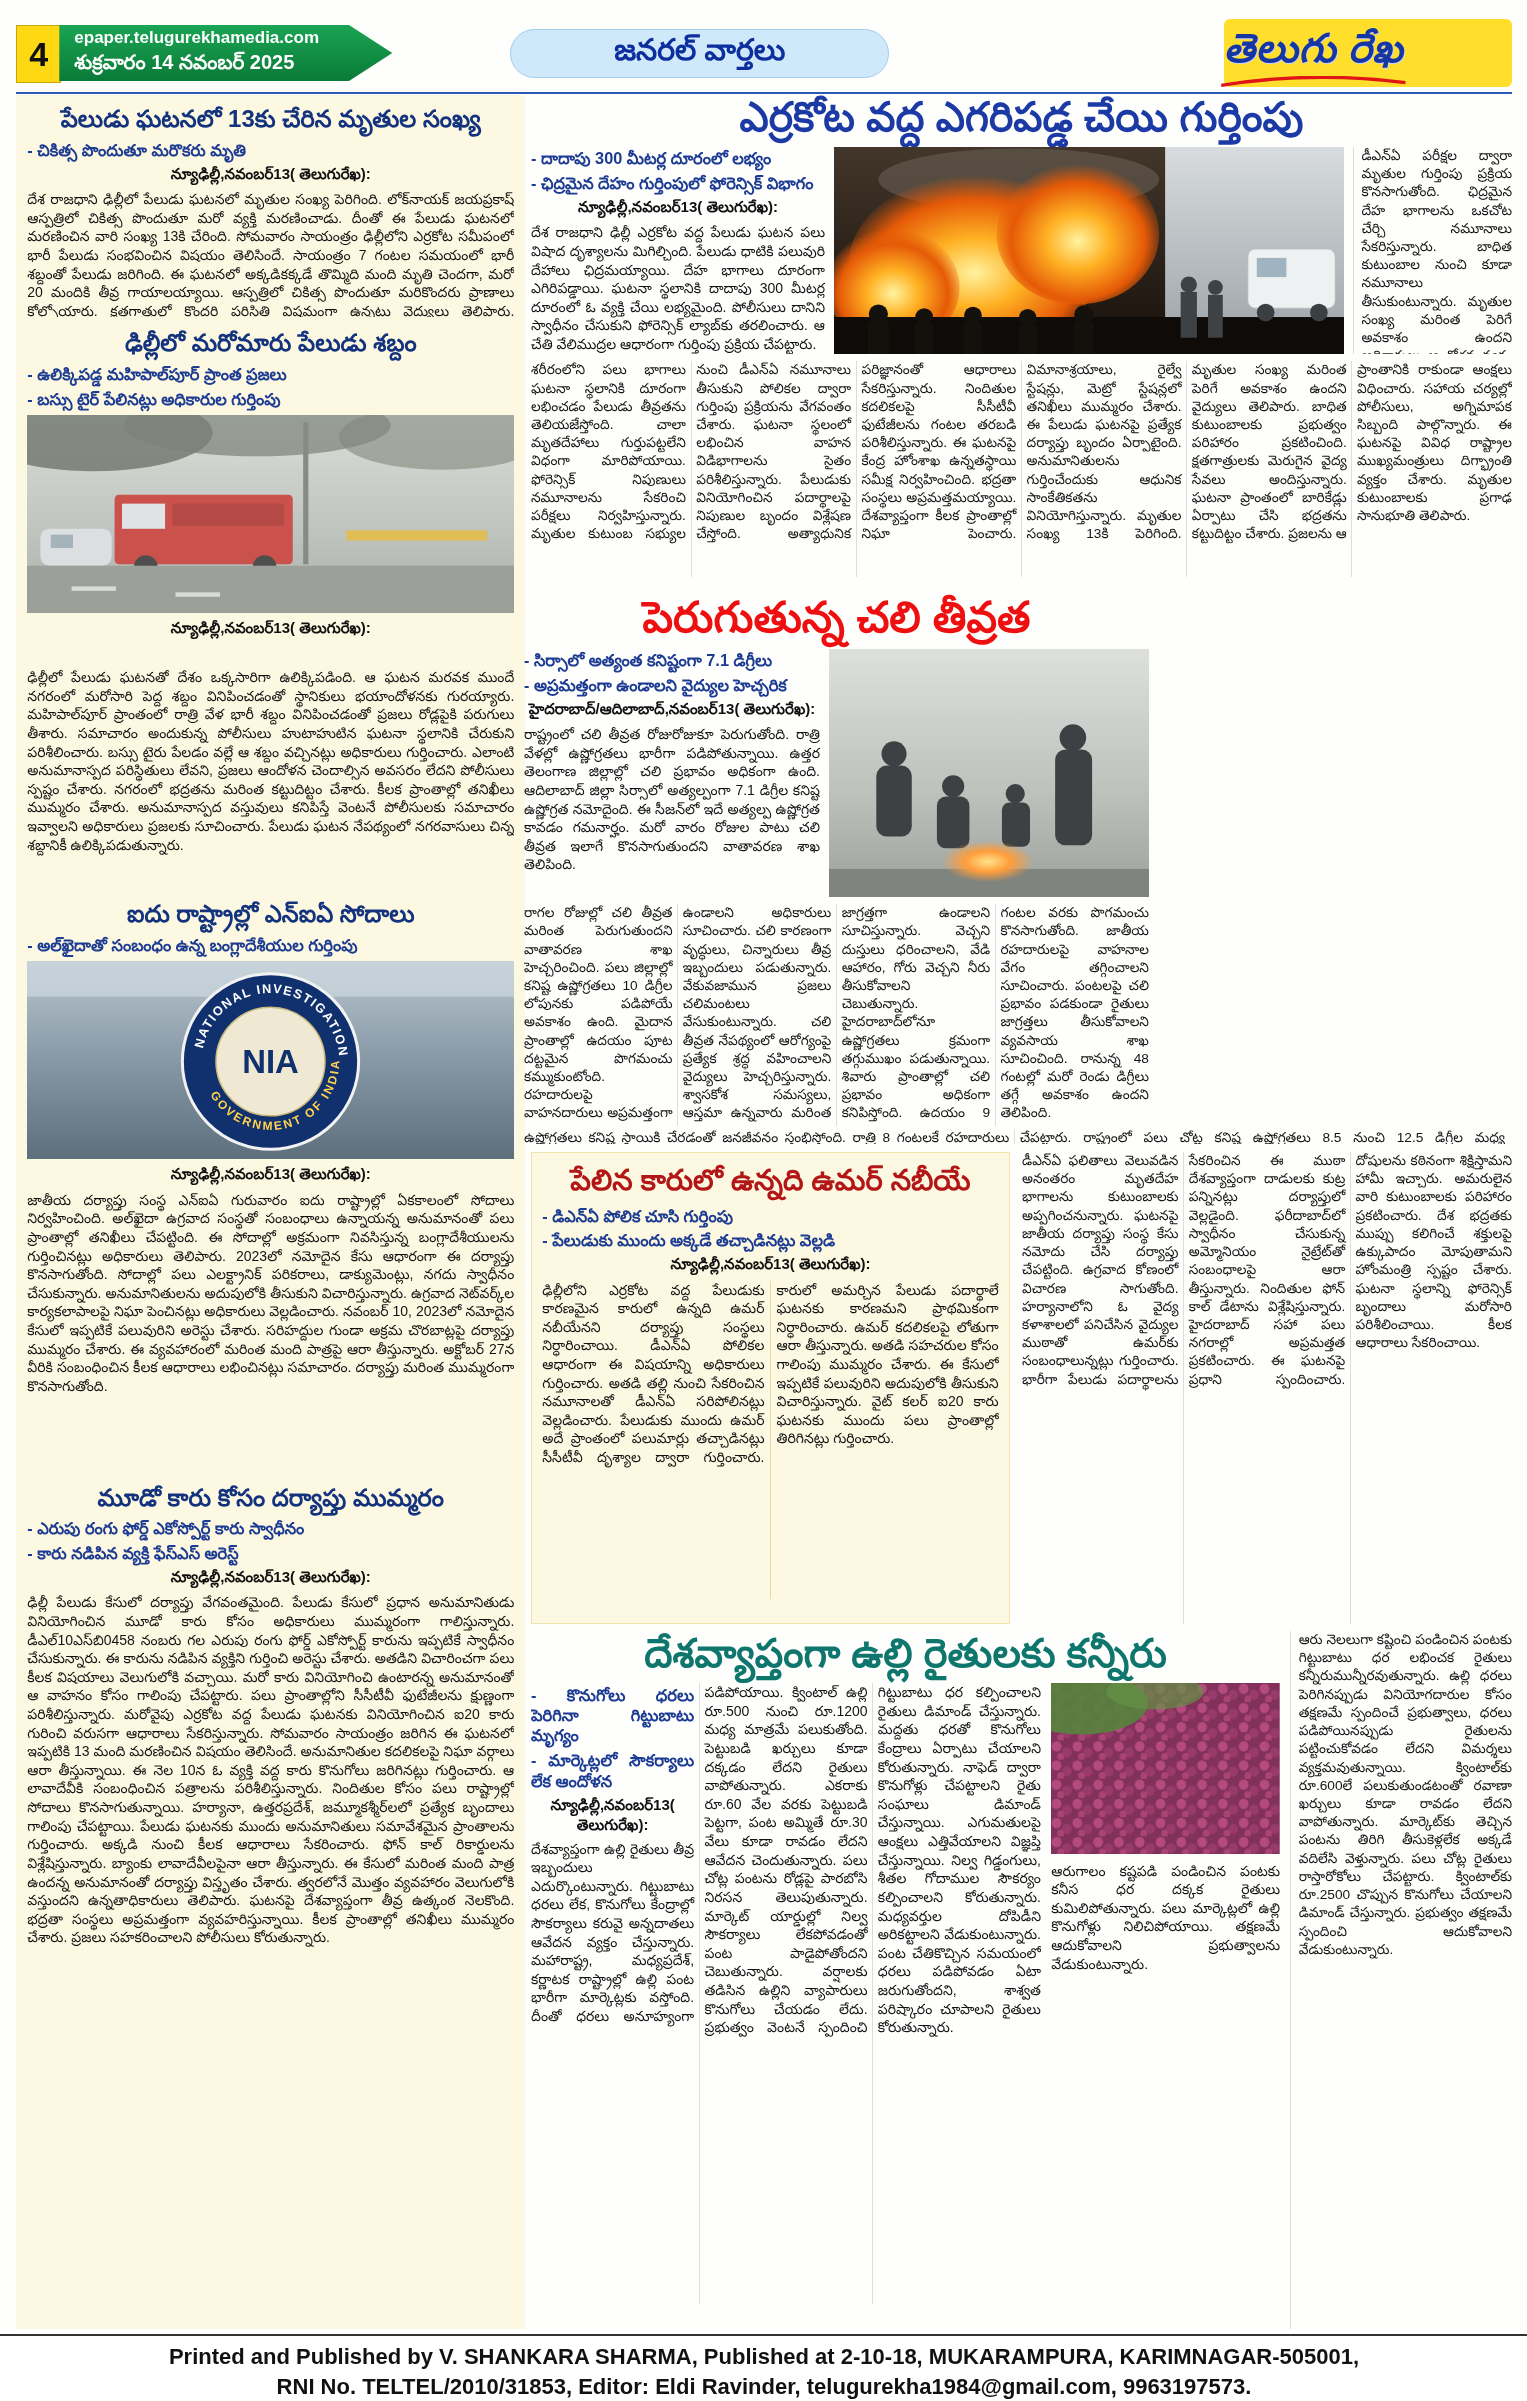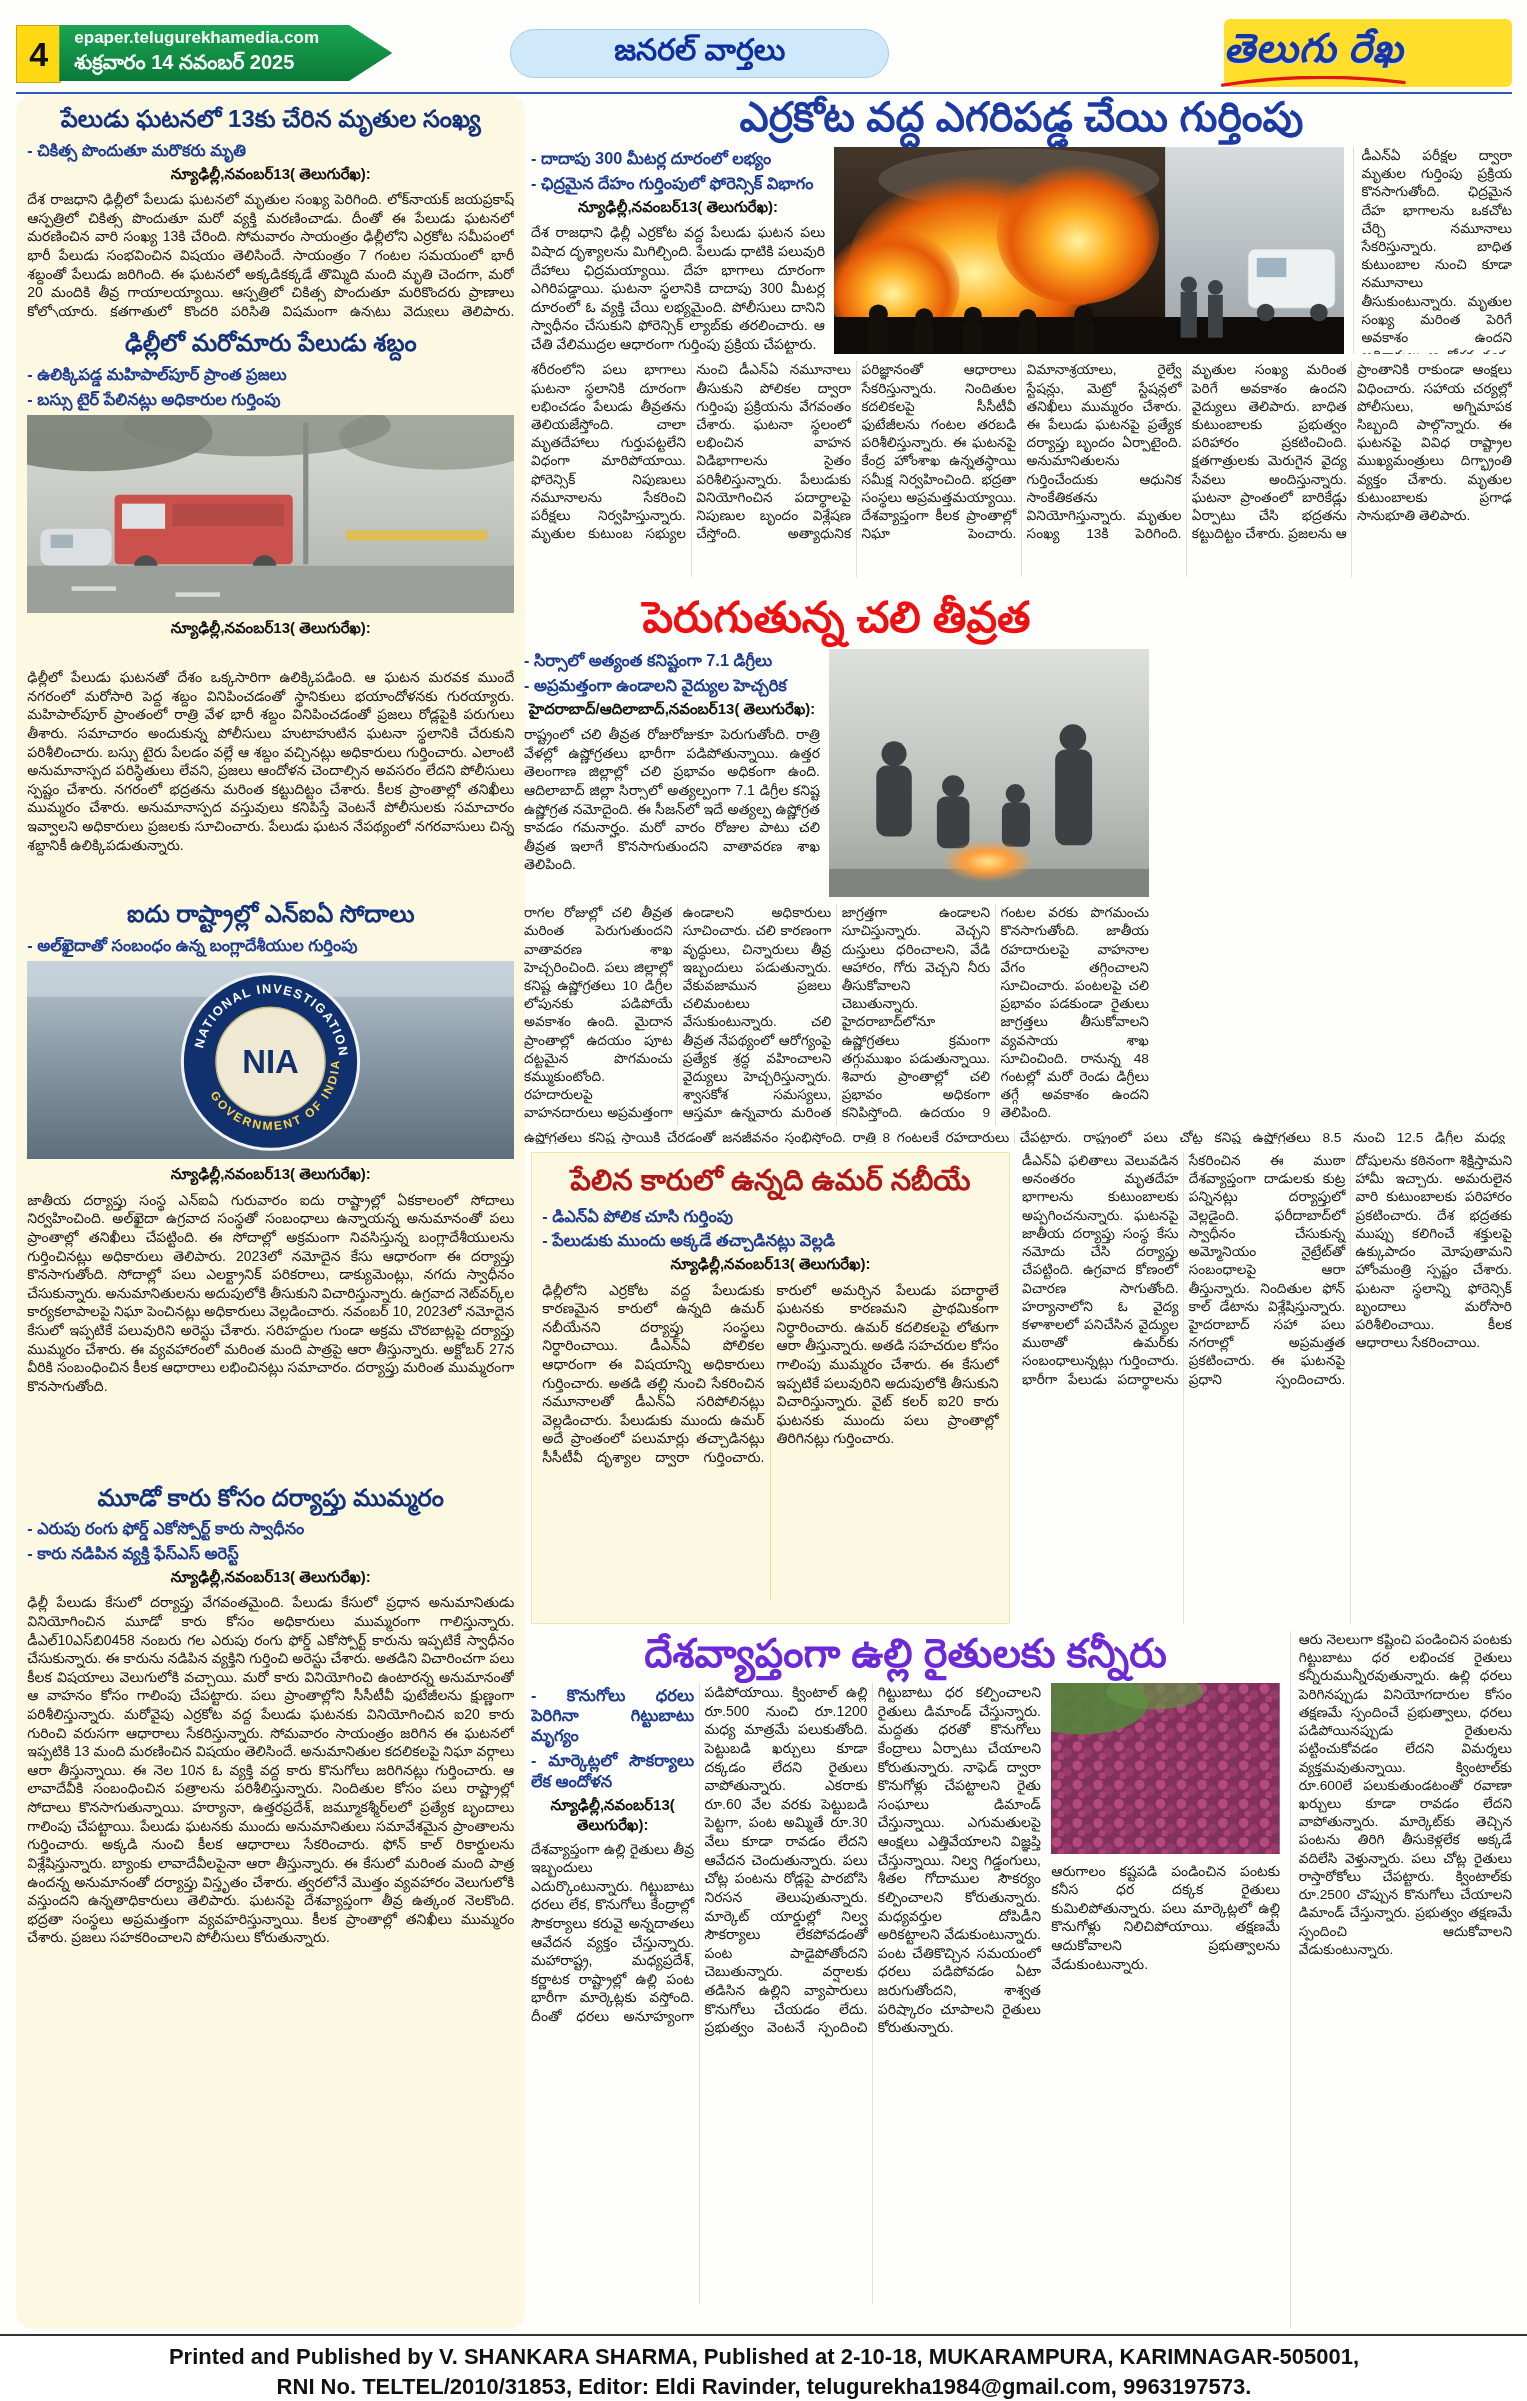--- a/index.html
+++ b/index.html
@@ -27,21 +27,21 @@
   .header-rule{position:absolute;left:16.3px;right:16.3px;top:92px;height:2.2px;background:#2b59b5;}
 
   
   .body-text{font-size:14px;line-height:1.33;text-align:justify;color:#141414;}
   .sub{font-size:16.3px;font-weight:bold;color:#1c3b92;margin:1.5px 0 4.4px 0;line-height:1.25;}
   .dateline{font-weight:bold;font-size:15px;text-align:center;margin:4.4px 0;color:#111;}
   .img-frame svg{width:100%;height:100%;display:block;}
 
   
   .left-rail{position:absolute;left:16.3px;top:95px;width:509px;height:2234px;background:#fdf8e1;
-    padding:10.3px 11px;box-sizing:border-box;overflow:hidden;border-radius:17px;}
+    padding:10.3px 11px;box-sizing:border-box;overflow:hidden;}
   .la{margin-bottom:12px;}
   .la-headline{font-size:24px;font-weight:bold;color:#14337e;text-align:center;line-height:1.2;margin:0 0 6px 0;}
   .la-img{width:100%;height:198px;margin:6px 0;}
   .la1-body{height:127px;overflow:hidden;}
   .la2-body{height:220px;overflow:hidden;margin-top:28px;}
   .la3-body{height:281px;overflow:hidden;}
   .la4-body{height:781px;overflow:hidden;}
 
   
   .m1{position:absolute;left:531px;top:95px;width:981px;height:492px;overflow:hidden;}
@@ -69,21 +69,21 @@
   .m3{position:absolute;left:531px;top:1152px;width:981px;height:472px;display:flex;gap:12px;overflow:hidden;}
   .m3-box{width:479px;flex:none;background:#fdf8e1;border:0.7px solid #efe3ae;padding:9px 10.3px;box-sizing:border-box;}
   .m3-headline{text-align:center;font-size:29px;font-weight:bold;color:#b21616;line-height:1.25;margin:0 0 7.4px 0;}
   .m3-cols{column-count:2;column-gap:12px;column-rule:0.7px solid #e6dba2;height:318px;overflow:hidden;}
   .m3-right{flex:1;column-count:3;column-gap:10.3px;column-rule:0.7px solid #ddd;overflow:hidden;
     font-size:13.7px;height:472px;}
 
   
   .m4{position:absolute;left:531px;top:1631px;width:981px;height:698px;display:flex;gap:10.3px;overflow:hidden;}
   .m4-main{width:749px;flex:none;}
-  .m4-headline{text-align:center;font-size:40px;font-weight:bold;color:#6d28d9;line-height:1.12;margin:0 0 7.4px 0;}
+  .m4-headline{text-align:center;font-size:40px;font-weight:bold;color:#0f766e;line-height:1.12;margin:0 0 7.4px 0;}
   .m4-grid{display:flex;gap:10.3px;height:621px;}
   .m4-cols{width:510px;flex:none;column-count:3;column-gap:10.3px;column-rule:0.7px solid #ddd;overflow:hidden;height:621px;}
   .m4-imgcol{flex:1;overflow:hidden;}
   .m4-img{width:100%;height:171px;margin-bottom:7.4px;}
   .m4-under{height:439px;overflow:hidden;}
   .m4-right{flex:1;overflow:hidden;font-size:13.7px;height:698px;border-left:0.7px solid #ddd;padding-left:7.4px;box-sizing:border-box;}
 
   
   .imprint{position:absolute;left:0;right:0;top:2334px;height:67px;border-top:2.2px solid #333;
     text-align:center;padding-top:6px;box-sizing:border-box;background:#fff;}

